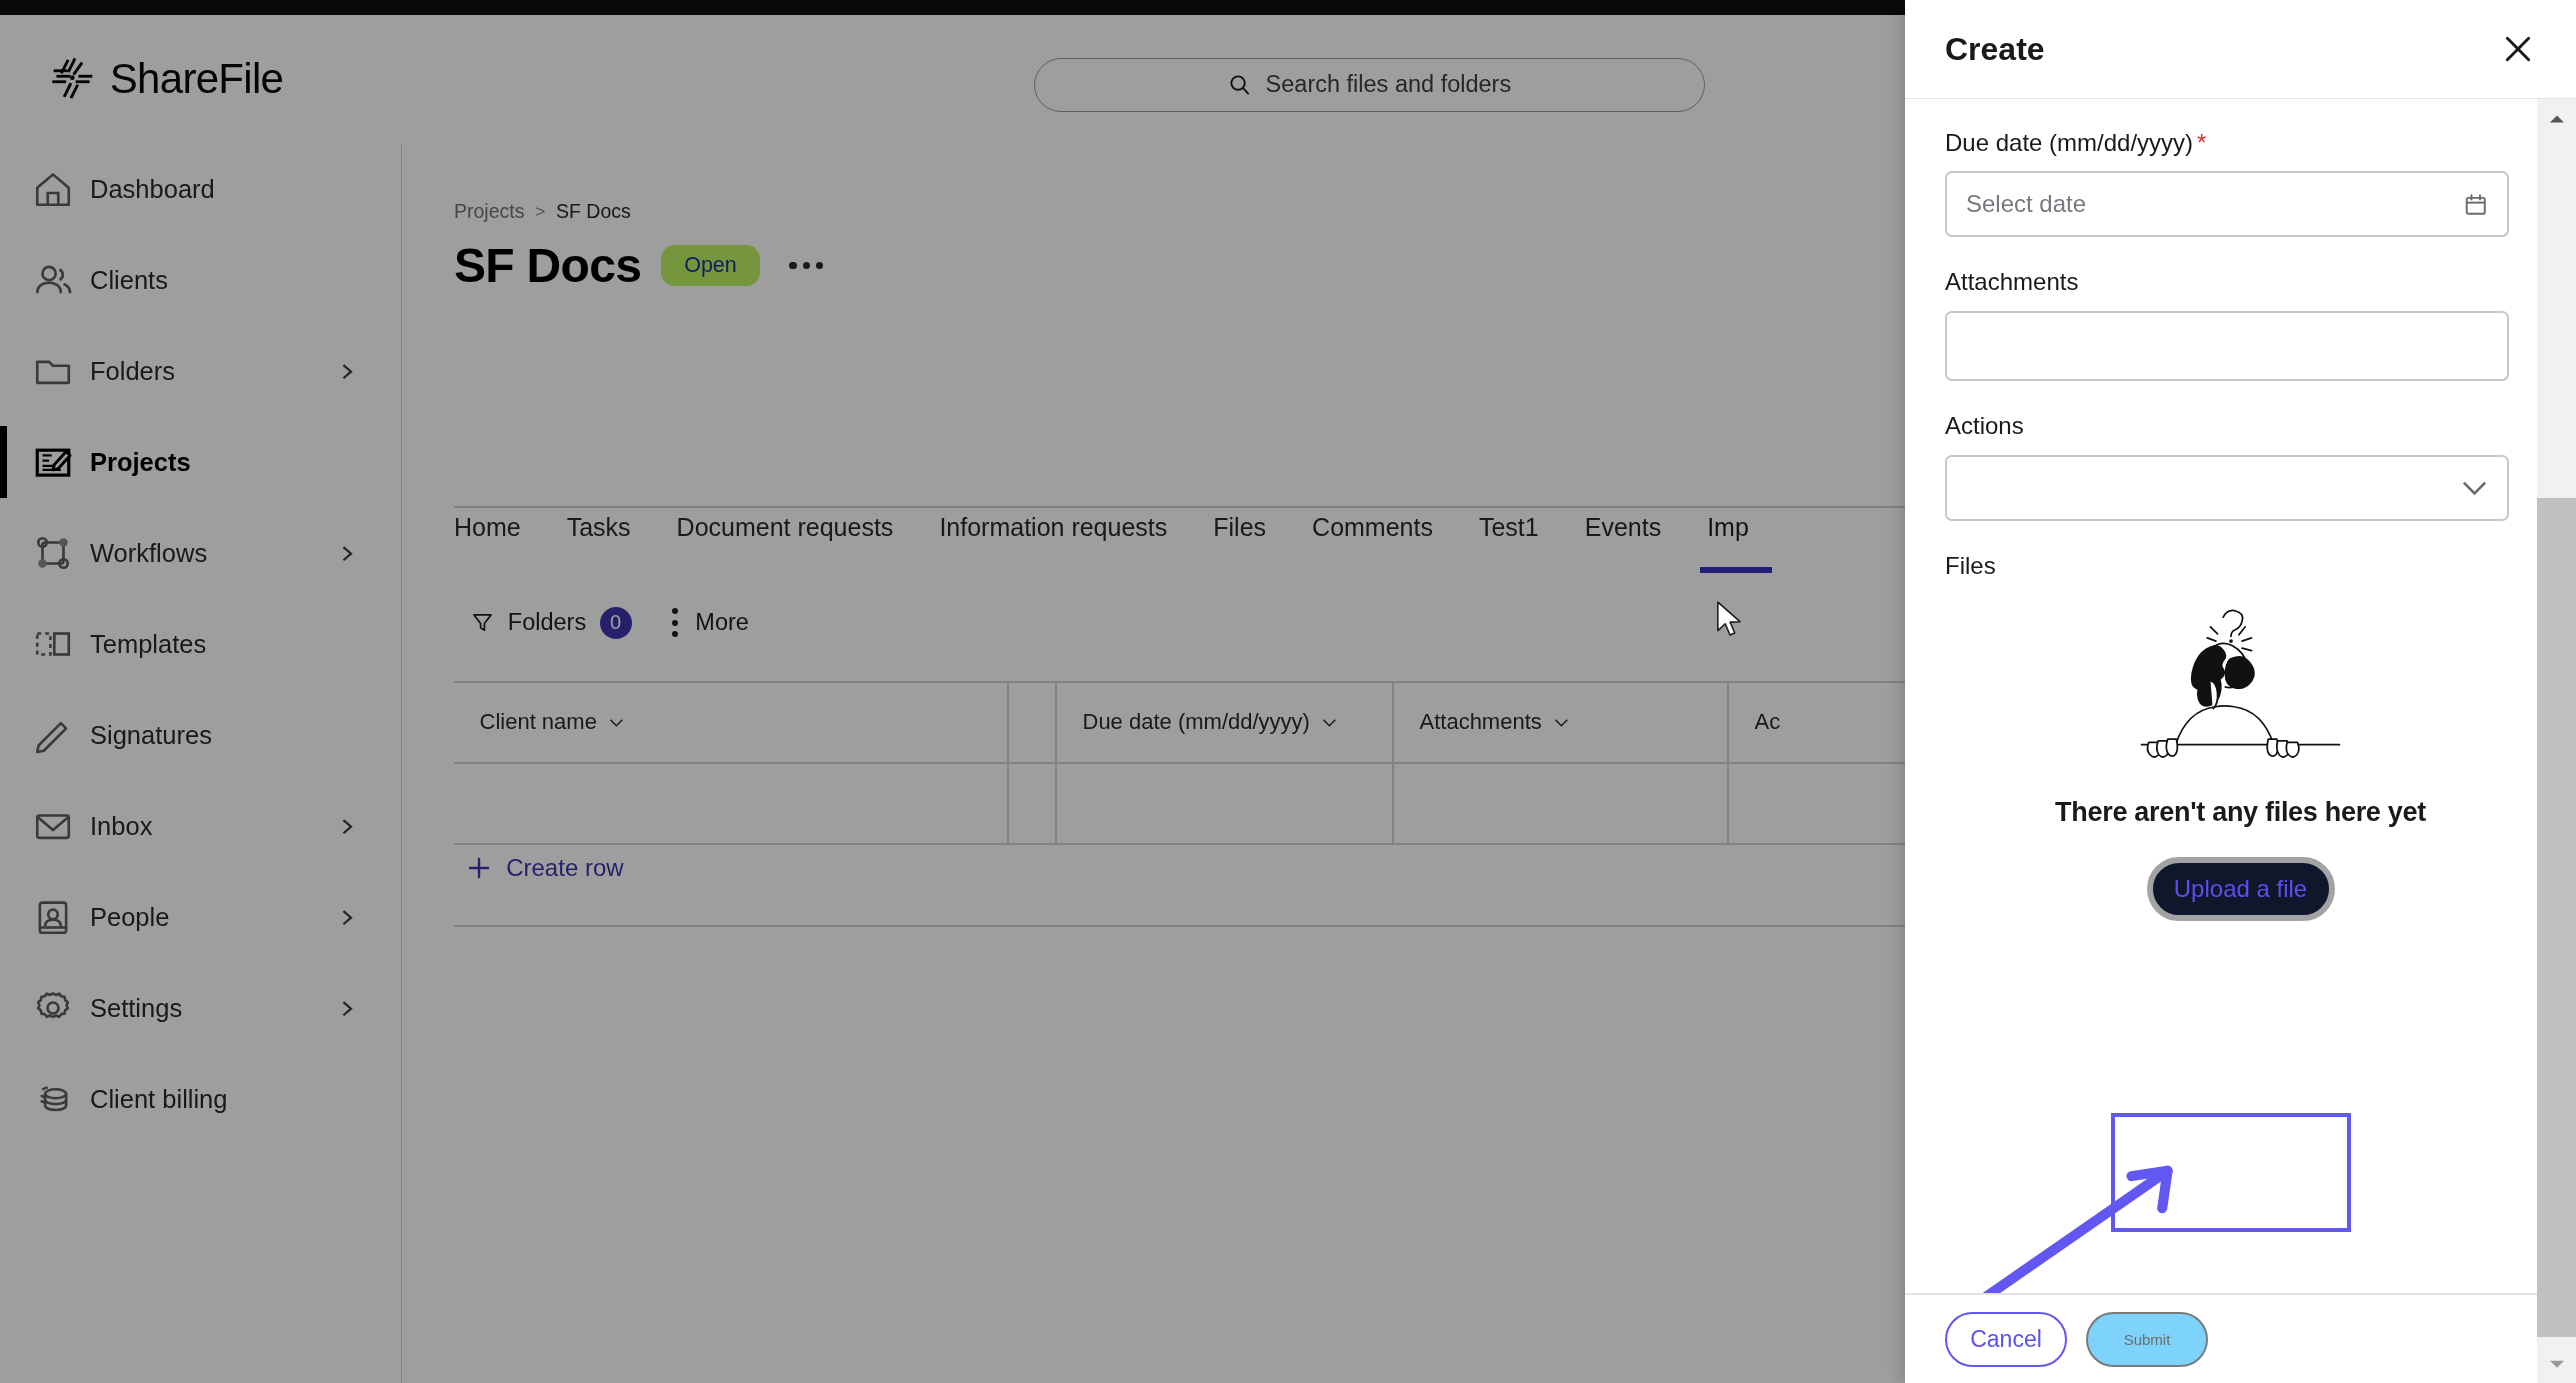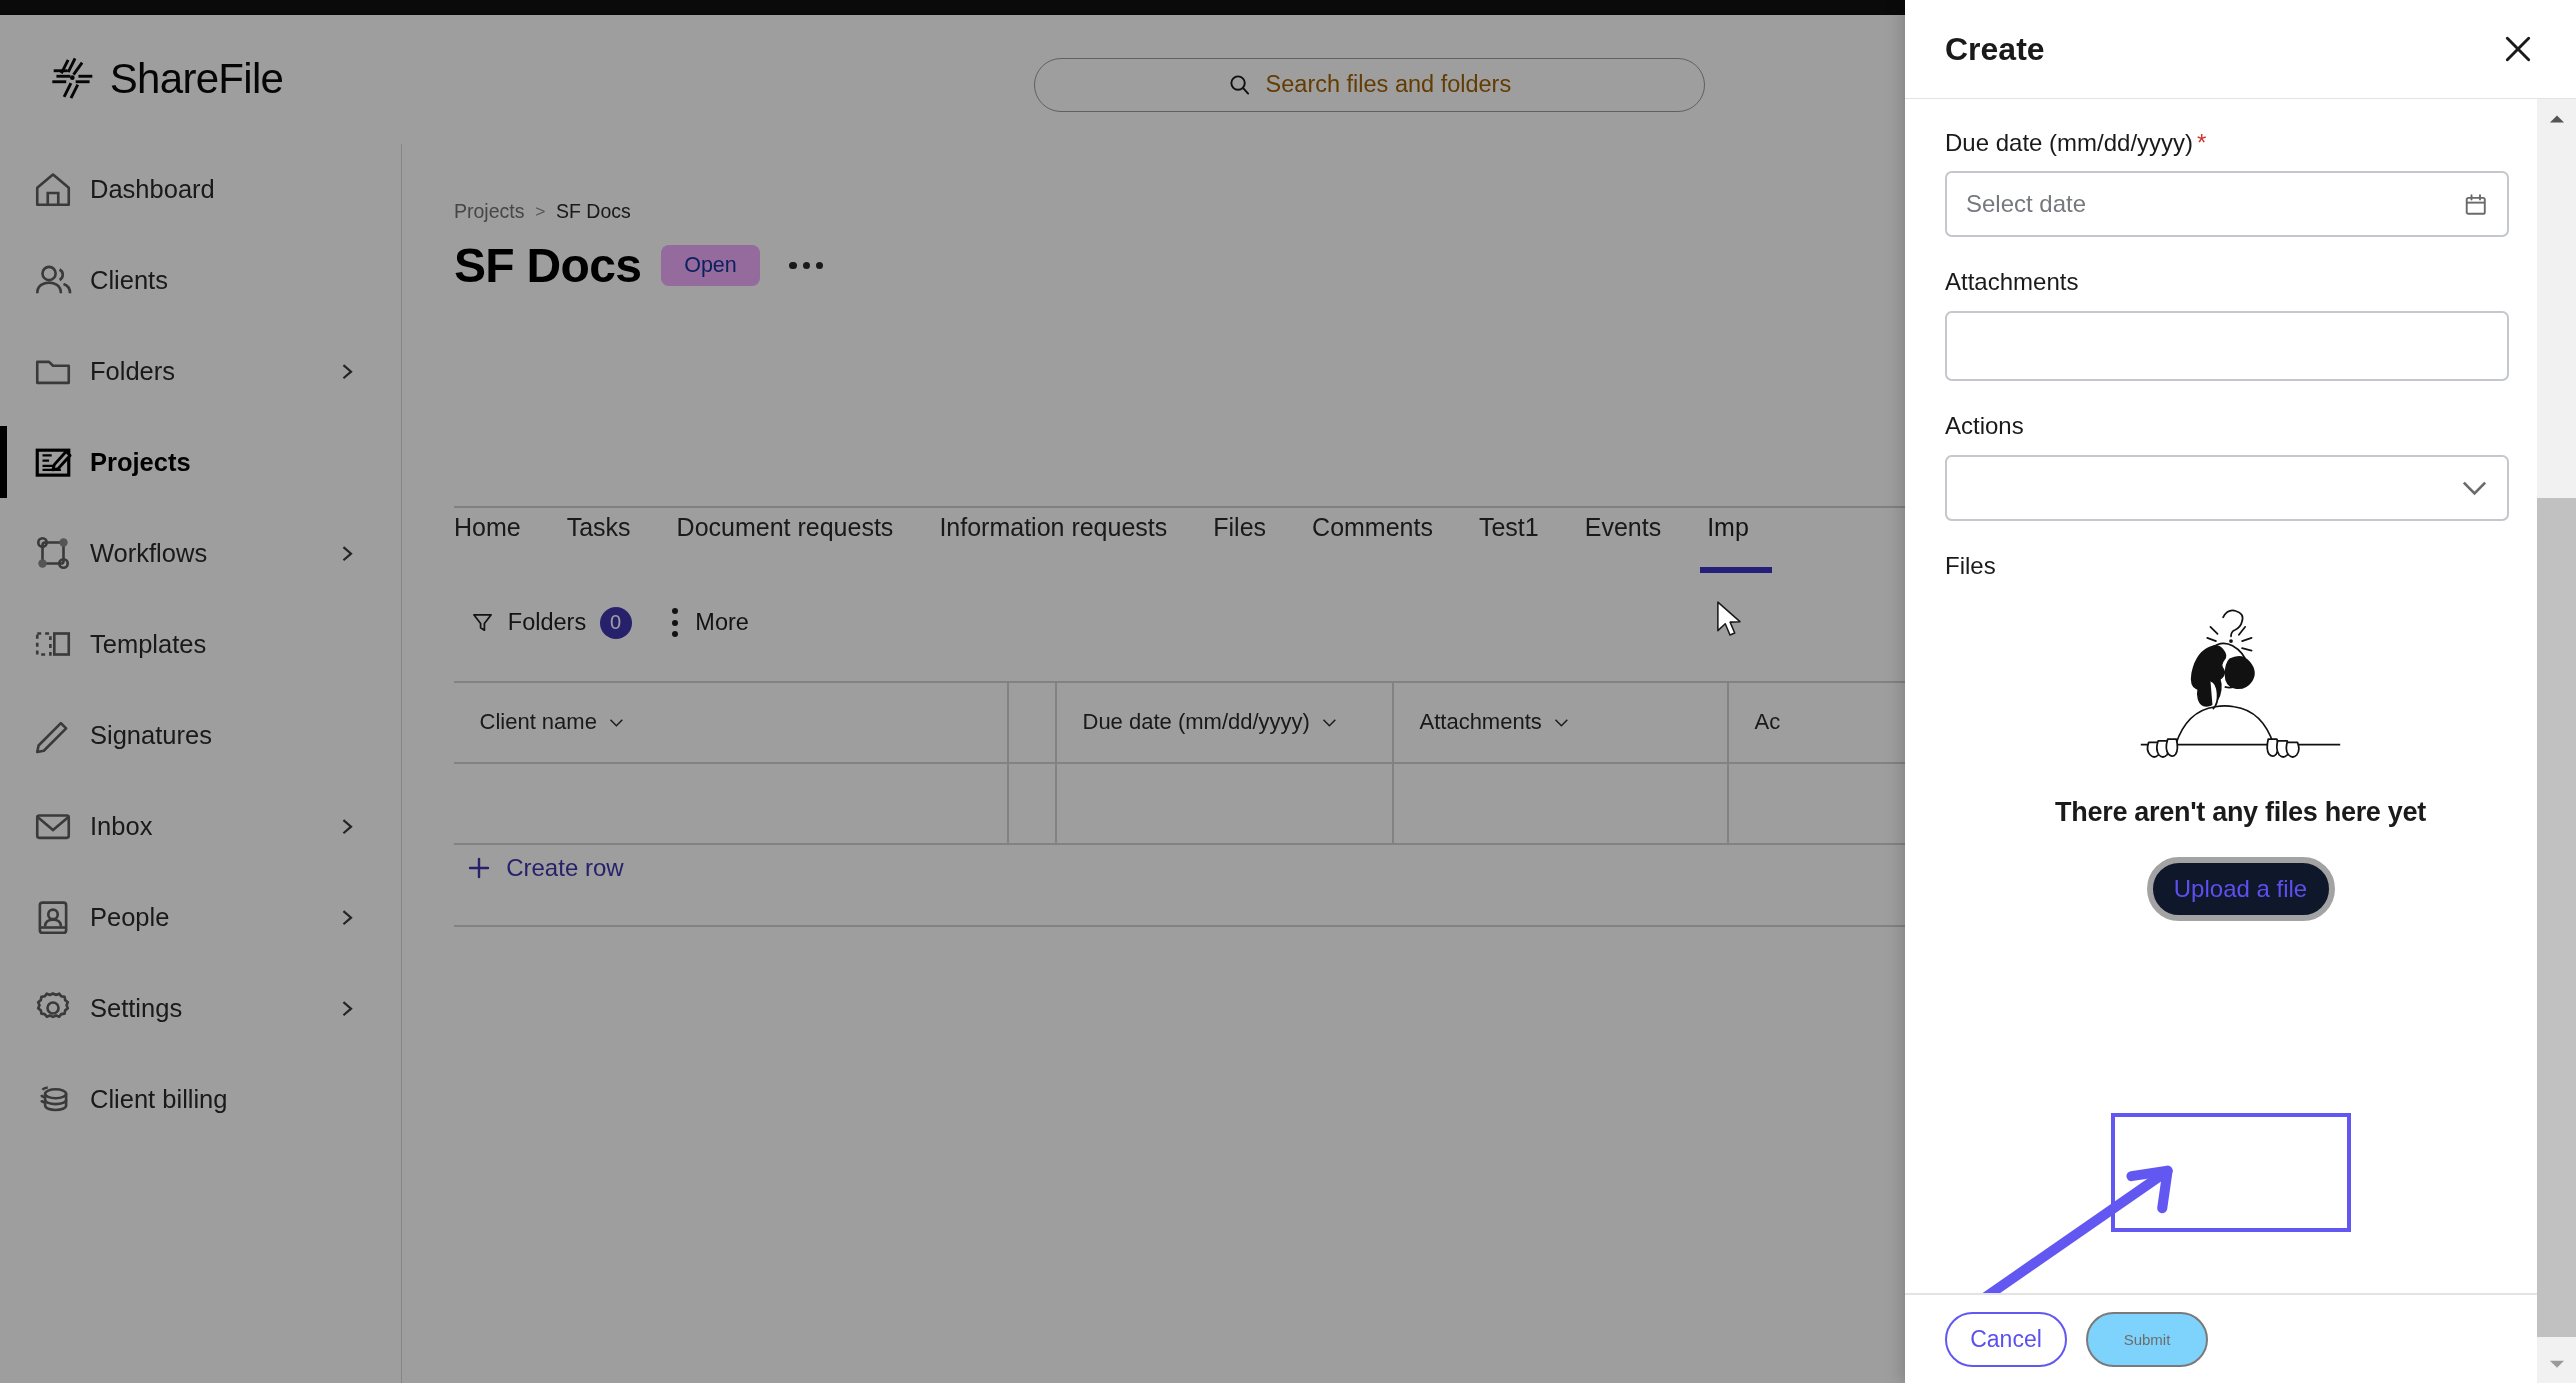--- a/index.html
+++ b/index.html
@@ -33,21 +33,21 @@
   .logo-text { font-size: 42px; font-weight: 400; color: #0a0a0a; letter-spacing: -0.7px; }
 
   .search-pill {
     position: absolute; left: 1034px; top: 43px;
     width: 671px; height: 54px;
     border: 1.3px solid #9b9b9b; border-radius: 27px;
     background: transparent;
     display: flex; align-items: center; justify-content: center; gap: 14.8px;
   }
   .search-icon { width: 23px; height: 23px; flex: none; }
-  .search-ph { font-size: 23.5px; color: #a16207; }
+  .search-ph { font-size: 23.5px; color: #404040; }
 
   
   .sidebar {
     position: absolute; left: 0; top: 129px; width: 402px; height: 1240px;
     background: #ffffff; border-right: 1.3px solid #d8d8d8;
   }
   .nav-item {
     position: relative; height: 91px;
     display: flex; align-items: center; padding-left: 32px; gap: 16px;
   }
@@ -63,22 +63,22 @@
   
   .main { position: absolute; left: 404px; top: 129px; width: 2172px; height: 1240px; background: #fff; }
   .breadcrumb { position: absolute; left: 50px; top: 56px; display: flex; align-items: center; gap: 10.7px; font-size: 19.5px; }
   .bc-link { color: #717171; }
   .bc-sep { color: #8a8a8a; font-size: 17.4px; }
   .bc-cur { color: #2b2b2b; }
 
   .title-row { position: absolute; left: 50px; top: 94px; display: flex; align-items: center; gap: 20px; }
   .page-title { font-size: 48px; font-weight: 700; color: #000; letter-spacing: -0.7px; }
   .status-badge {
-    background: #f0abfc; color: #15369b;
-    font-size: 21.5px; padding: 8px 23px; border-radius: 8px; font-weight: 400;
+    background: #bef264; color: #15369b;
+    font-size: 21.5px; padding: 8px 23px; border-radius: 14px; font-weight: 400;
   }
   .kebab-h { display: flex; gap: 6px; padding: 13.4px 9.4px; }
   .kebab-h i { width: 7.4px; height: 7.4px; background: #2b2b2b; border-radius: 50%; display: block; }
 
   .tabs {
     position: absolute; left: 50px; top: 362px; width: 2123px; height: 2.7px; background: #cfcfcf;
   }
   .tabs-row { position: absolute; left: 50px; top: 369px; display: flex; gap: 0; }
   .tab { font-size: 25px; color: #2b2b2b; padding: 0 23px; white-space: nowrap; position: relative; }
   .tab:first-child { padding-left: 0; }

